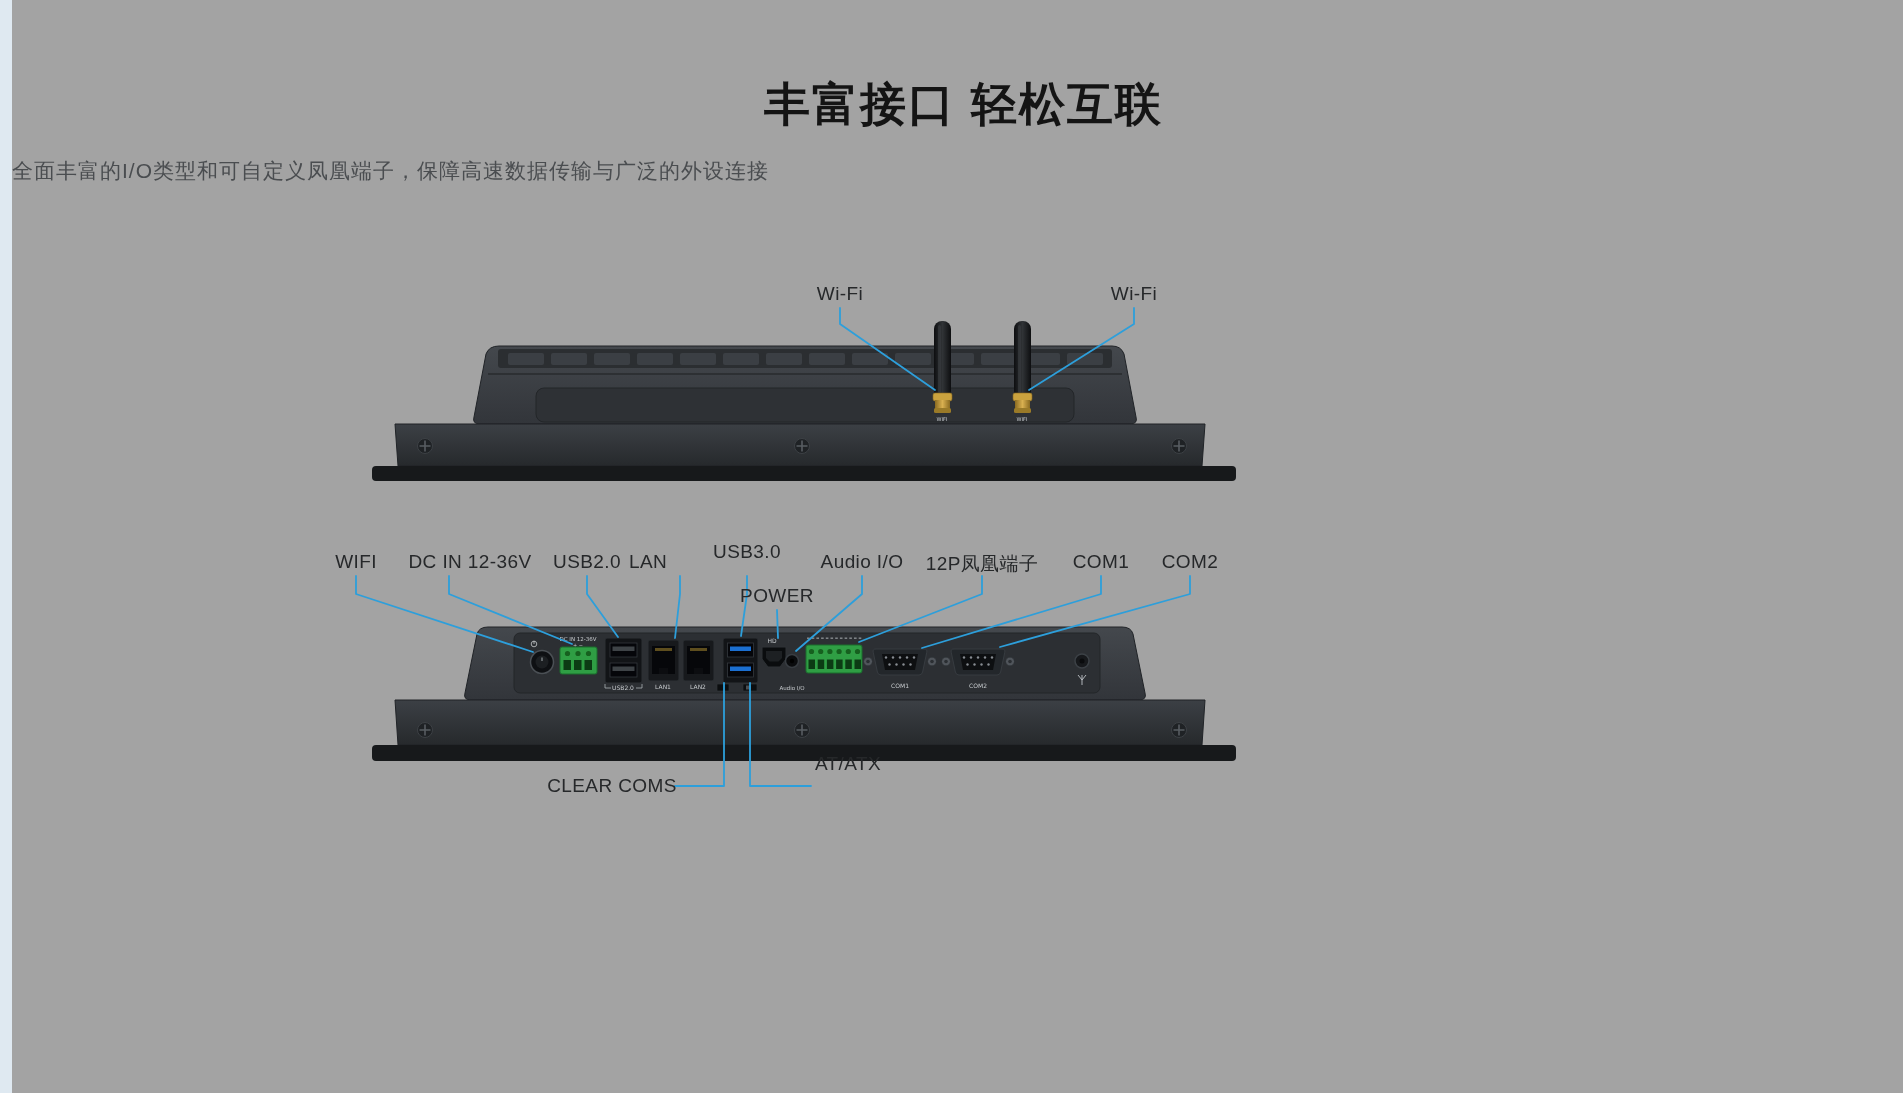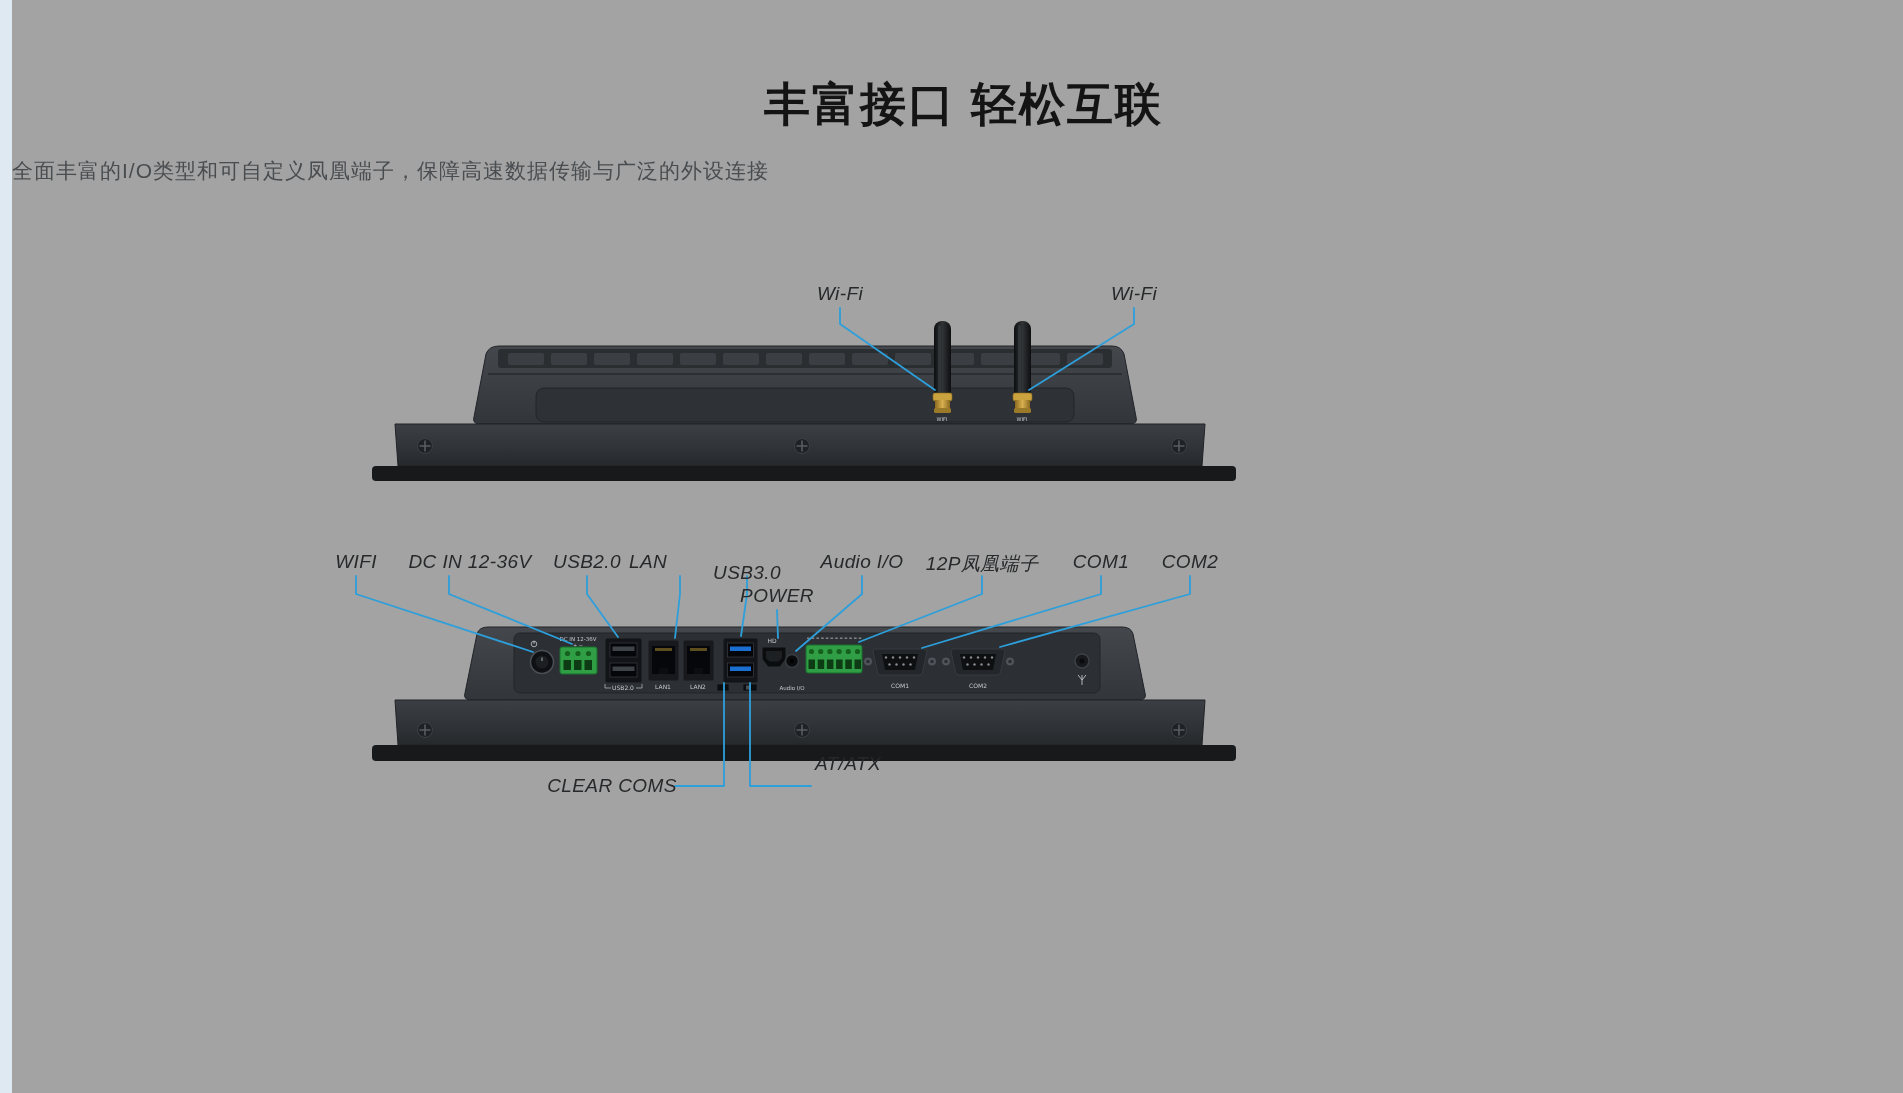--- a/index.html
+++ b/index.html
@@ -15,21 +15,21 @@
   .page-subtitle {
     position:absolute; top:157px; left:0; width:100%;
     text-align:left; font-size:21px; font-weight:400;
     color:#4a4d50; letter-spacing:1px;
   }
 
   .scene { position:absolute; left:0; top:0; }
 
   .callout-label {
     position:absolute; transform:translateX(-50%);
-    font-size:19px; color:#26282a; letter-spacing:.4px; white-space:nowrap;font-style:italic;
+    font-size:19px; color:#26282a; letter-spacing:.4px; white-space:nowrap;
   }
 
   .scene text {
     font-family:"DejaVu Sans","Liberation Sans",sans-serif;
     fill:#c6cacd; text-anchor:middle;
   }
   .t5  { font-size:5px; }
   .t55 { font-size:5.5px; }
   .t6  { font-size:6px; }
 </style>
@@ -306,21 +306,21 @@
     </g>
   </svg>
 
   <div class="callout-label" style="left:828px;  top:283px">Wi-Fi</div>
   <div class="callout-label" style="left:1122px; top:283px">Wi-Fi</div>
 
   <div class="callout-label" style="left:344px;  top:551px">WIFI</div>
   <div class="callout-label" style="left:458px;  top:551px">DC IN 12-36V</div>
   <div class="callout-label" style="left:575px;  top:551px">USB2.0</div>
   <div class="callout-label" style="left:636px;  top:551px">LAN</div>
-  <div class="callout-label" style="left:735px;  top:562px">USB3.0</div>
+  <div class="callout-label" style="left:735px;  top:541px">USB3.0</div>
   <div class="callout-label" style="left:765px;  top:585px">POWER</div>
   <div class="callout-label" style="left:850px;  top:551px">Audio I/O</div>
   <div class="callout-label" style="left:970px;  top:551px">12P凤凰端子</div>
   <div class="callout-label" style="left:1089px; top:551px">COM1</div>
   <div class="callout-label" style="left:1178px; top:551px">COM2</div>
 
   <div class="callout-label" style="left:600px;  top:775px">CLEAR COMS</div>
   <div class="callout-label" style="left:836px;  top:753px">AT/ATX</div>
 
 </div>

